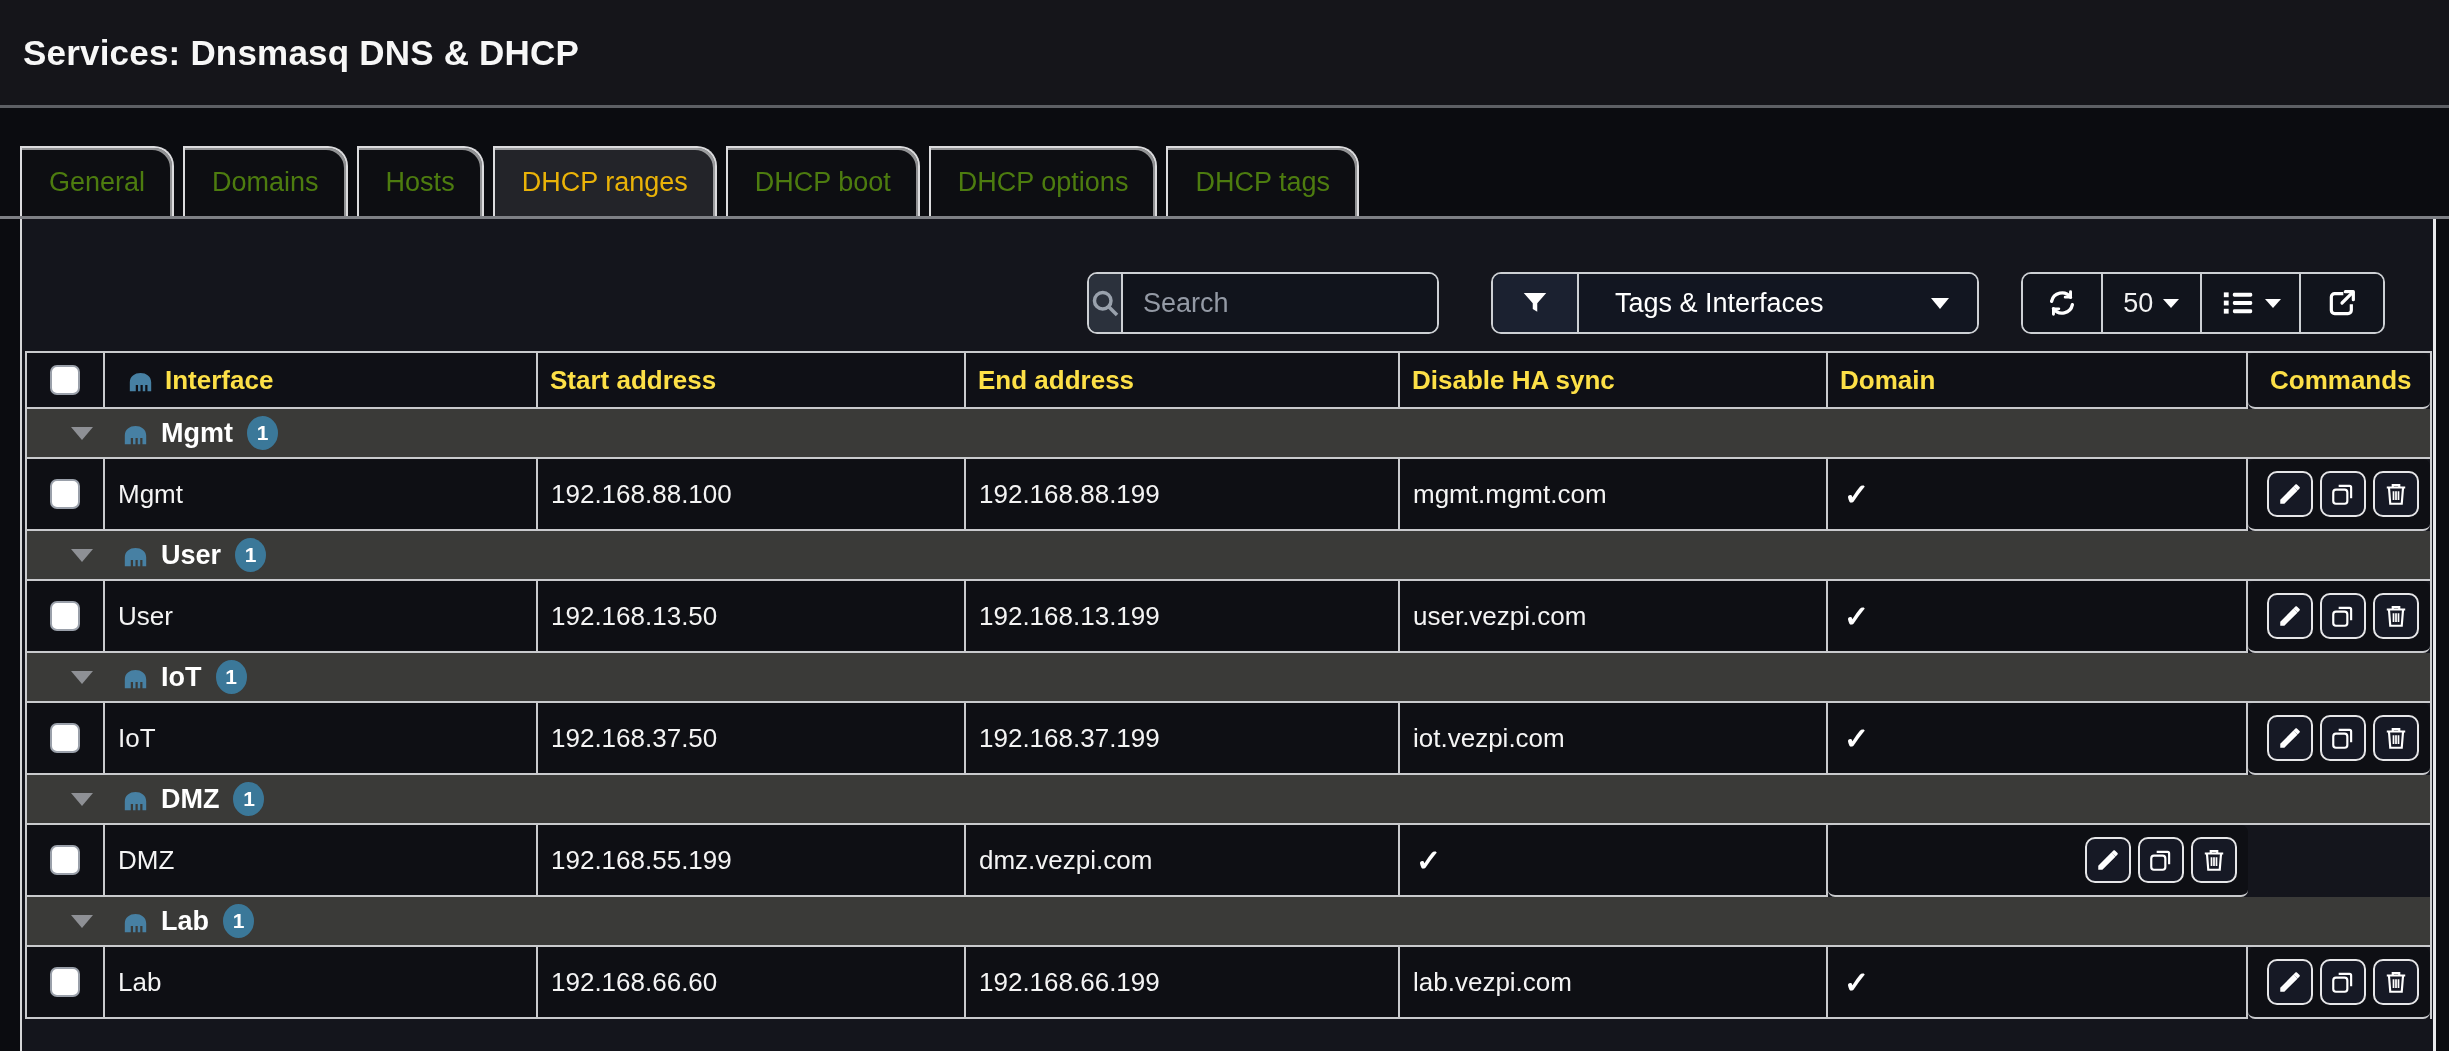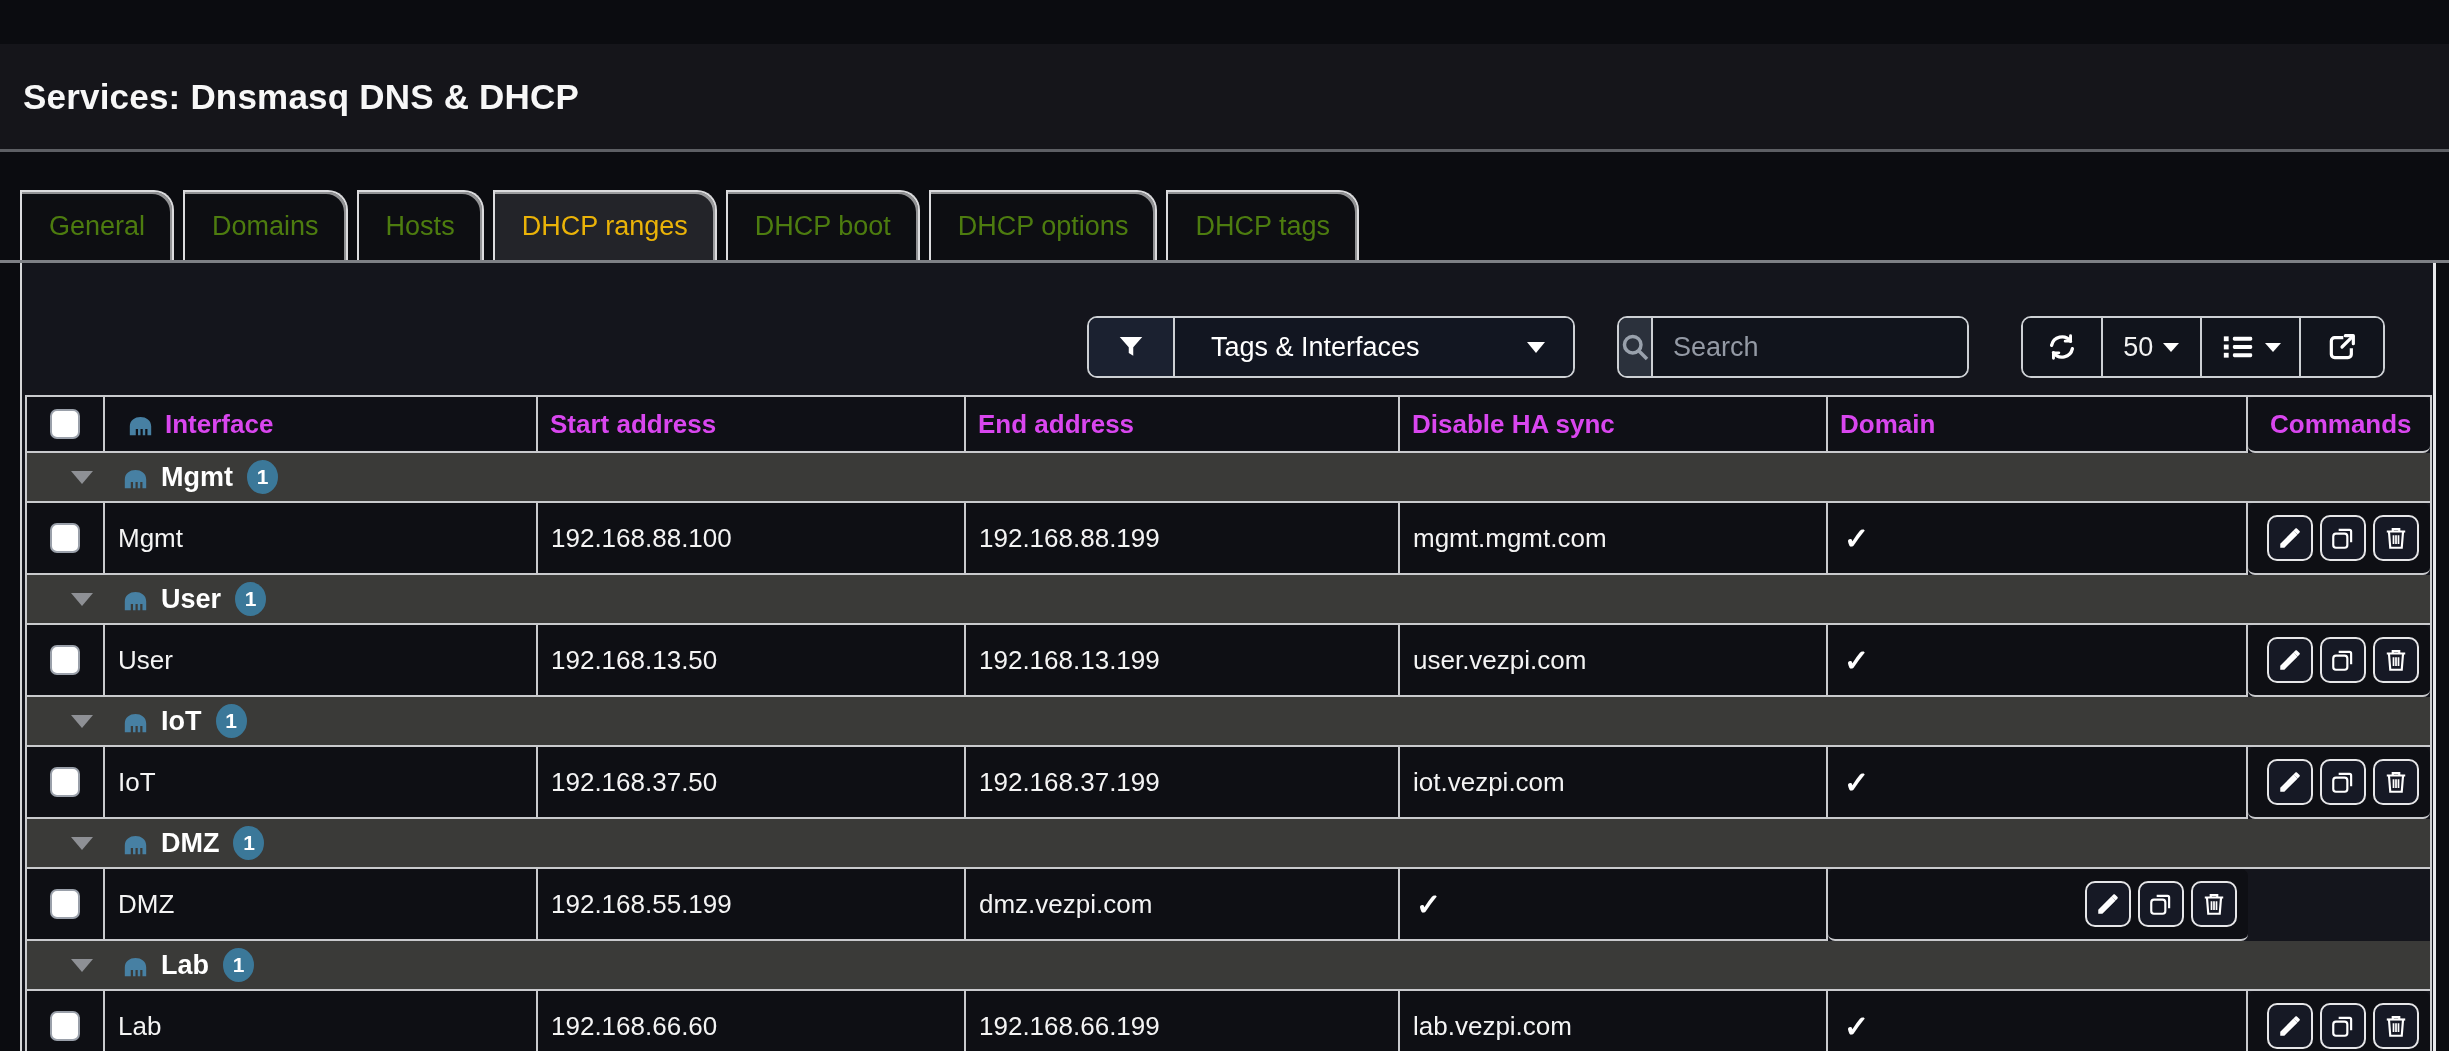--- a/index.html
+++ b/index.html
@@ -2,21 +2,21 @@
 <html><head>
 <meta charset="utf-8">
 <style>
   * { margin: 0; padding: 0; box-sizing: border-box; }
   html, body { width: 2449px; height: 1051px; overflow: hidden; }
   body {
     font-family: "Liberation Sans", sans-serif;
     background: #0b0c10;
     color: #f2f2f2;
   }
-  .page { position: relative; width: 2449px; height: 857px; margin-top: 44px; }
+  .page { position: relative; width: 2449px; height: 857px; }
 
   
   .titlebar {
     height: 108px;
     background: #15151a;
     border-bottom: 3px solid #5d5f64;
     display: flex; align-items: center;
     padding-left: 23px;
   }
   .titlebar h1 {
@@ -137,21 +137,21 @@
   .cell {
     border-right: 2px solid #c9cacd;
     border-bottom: 2px solid #c9cacd;
     display: flex; align-items: center;
     overflow: hidden; white-space: nowrap;
   }
   .cell:last-child { border-right: none; border-radius: 7px; }
 
   .h-cell {
     height: 56px; background: #0f1016;
-    font-size: 26px; font-weight: 700; color: #d946ef;
+    font-size: 26px; font-weight: 700; color: #fde047;
     padding-left: 12px; cursor: pointer;
   }
   .h-check { justify-content: center; padding-left: 0; }
   .h-interface { padding-left: 22px; gap: 11px; }
   .h-commands { padding-left: 22px; cursor: default; }
 
   .group-row {
     height: 50px; background: #3a3a38;
     border-bottom: 2px solid #c9cacd;
     display: flex; align-items: center;
@@ -221,40 +221,40 @@
     <div class="tab active">DHCP ranges</div>
     <div class="tab">DHCP boot</div>
     <div class="tab">DHCP options</div>
     <div class="tab">DHCP tags</div>
   </div>
 
   <div class="panel">
 
     <div class="toolbar">
 
-      <div class="tb-group filter-group">
-        <div class="filter-icon-seg">
-          <svg width="30" height="30" viewBox="0 0 24 24">
-              <path fill="#ffffff" d="M3 4h18l-7.2 8.2V19l-3.6-2.3v-4.5z"></path>
-            </svg>
-        </div>
-        <div class="filter-label-seg">
-          <span class="lbl">Tags &amp; Interfaces</span>
-          <span class="caret-down"></span>
-        </div>
-      </div>
-
       <div class="tb-group search-group">
         <div class="search-icon-seg">
           <svg width="32" height="32" viewBox="0 0 24 24" fill="none" stroke="#99a1ac" stroke-width="2.6">
             <circle cx="10.3" cy="10.3" r="6.2"></circle>
               <line x1="15" y1="15" x2="21" y2="21"></line>
           </svg>
         </div>
         <input class="search-input" type="text" placeholder="Search" style="">
+      </div>
+
+      <div class="tb-group filter-group">
+        <div class="filter-icon-seg">
+          <svg width="30" height="30" viewBox="0 0 24 24">
+              <path fill="#ffffff" d="M3 4h18l-7.2 8.2V19l-3.6-2.3v-4.5z"></path>
+            </svg>
+        </div>
+        <div class="filter-label-seg">
+          <span class="lbl">Tags &amp; Interfaces</span>
+          <span class="caret-down"></span>
+        </div>
       </div>
 
       <div class="tb-group btns-group">
         <div class="tb-btn btn-refresh">
           <span>
             <svg width="32" height="32" viewBox="0 0 24 24" fill="none" stroke="#ffffff" stroke-width="2.5" stroke-linecap="round">
               <path d="M19.8 13.2a8 8 0 0 1-14.2 3.2"></path>
               <path d="M4.2 10.8A8 8 0 0 1 18.4 7.6"></path>
               <path d="M18.4 3.6v4h-4" stroke-width="2.2"></path>
               <path d="M5.6 20.4v-4h4" stroke-width="2.2"></path>

